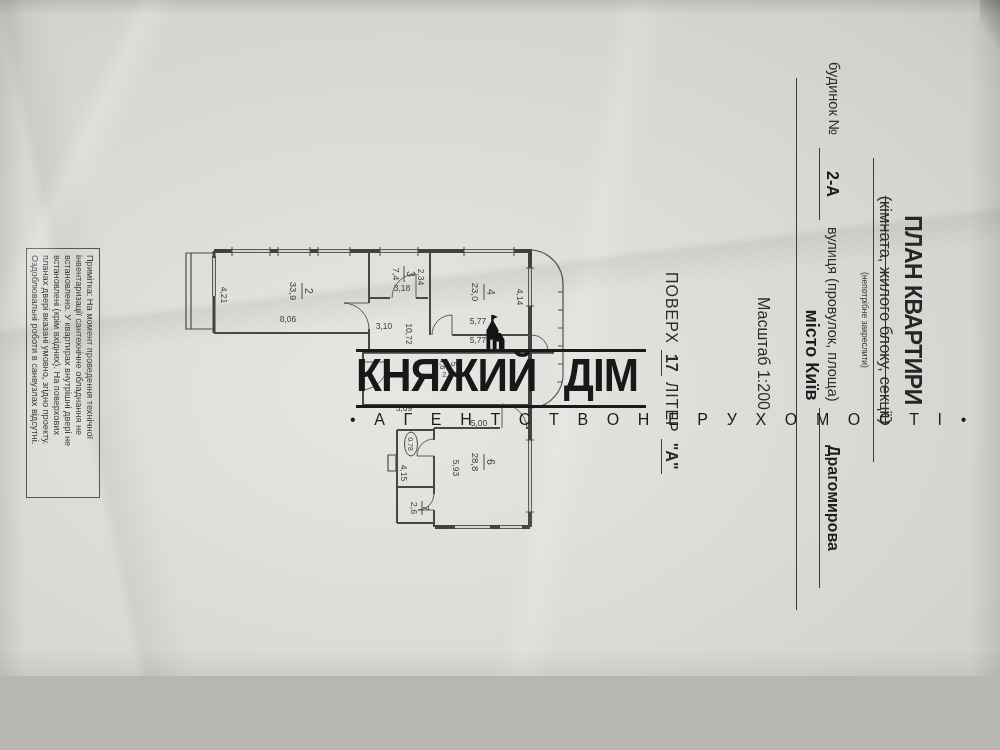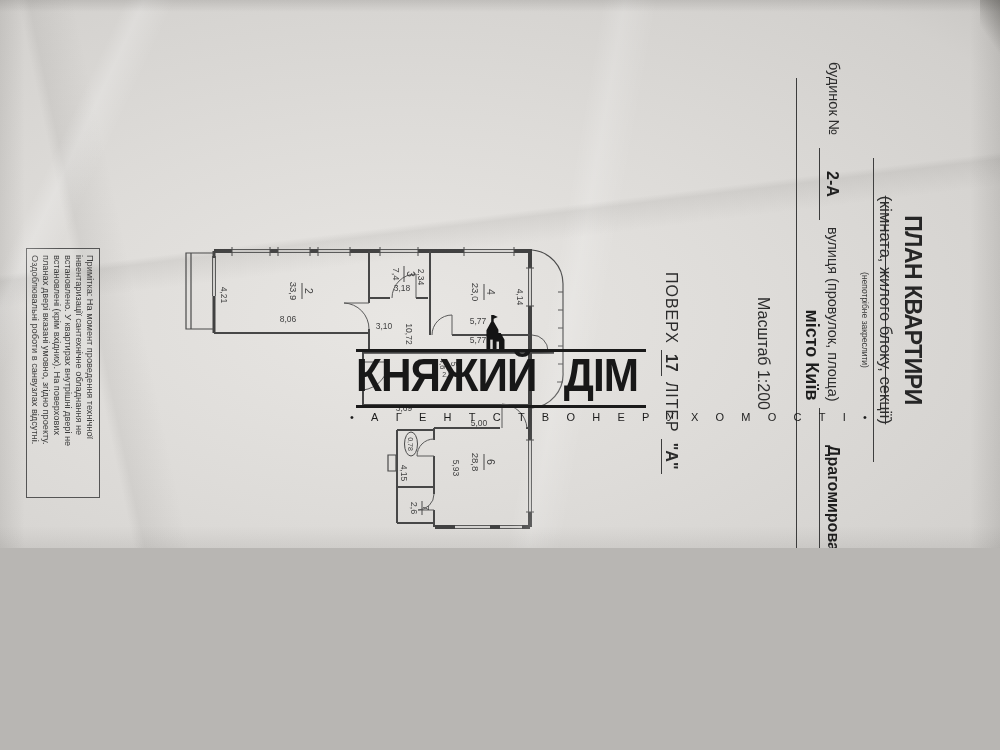--- a/index.html
+++ b/index.html
@@ -1,16 +1,16 @@
 <!DOCTYPE html>
 <html><head>
 <meta charset="utf-8">
 <style>
   html,body{margin:0;padding:0;background:#b8b6b3;}
-  .photo{position:relative;width:1000px;height:548px;overflow:hidden;
+  .photo{position:relative;width:1000px;height:676px;overflow:hidden;
     background:radial-gradient(ellipse at 40% 58%, #e8e6e3 0%, #dedcd9 42%, #d2d0cd 88%, #c9c7c4 100%);
     font-family:"Liberation Sans", sans-serif;}
   
   .readable{position:absolute;left:125px;top:-125px;width:750px;height:1000px;
     transform:rotate(90deg);z-index:2;}
   .abs{position:absolute;}
   .form-title{left:195px;top:74px;width:230px;text-align:center;font-size:23px;font-weight:bold;
     letter-spacing:-.5px;color:#262626;}
   .form-subtitle{left:158px;top:105px;width:304px;text-align:center;font-size:16.5px;color:#2e2e2e;
     border-bottom:1.2px solid #3e3e3e;padding-bottom:2px;}
@@ -30,21 +30,21 @@
   .note-box div{font-size:9.2px;line-height:1.2;white-space:nowrap;}
   .plan-svg{left:0;top:0;}
   
   .wm{position:absolute;left:356px;top:314px;width:290px;z-index:6;color:#181818;}
   .wm-icon{position:absolute;left:128px;top:0px;width:22px;height:38px;}
   .wm-rule{position:absolute;left:0;width:290px;height:2.5px;background:#1a1a1a;}
   .wm-rule.top{top:35px;}
   .wm-rule.bot{top:91px;}
   .wm-brand{position:absolute;left:0;top:38px;font-size:46px;font-weight:bold;letter-spacing:-1px;
     word-spacing:18px;line-height:1;transform:scaleX(.92);transform-origin:left;white-space:nowrap;}
-  .wm-tag{position:absolute;left:-6px;top:97px;width:300px;text-align:center;font-size:11px;
+  .wm-tag{position:absolute;left:-6px;top:97px;width:300px;text-align:center;font-size:16px;
     letter-spacing:4.6px;word-spacing:5px;color:#1c1c1c;white-space:nowrap;}
   
   .creases{position:absolute;inset:0;z-index:4;pointer-events:none;background:
     linear-gradient(to bottom, rgba(60,58,55,.14), rgba(0,0,0,0) 2.2%),
     linear-gradient(to right, rgba(60,58,55,.10), rgba(0,0,0,0) 2.5%),
     linear-gradient(to left, rgba(60,58,55,.12), rgba(0,0,0,0) 3%),
     linear-gradient(to top, rgba(60,58,55,.08), rgba(0,0,0,0) 4%),
     linear-gradient(115deg, rgba(0,0,0,0) 10%, rgba(255,255,255,.20) 11.5%, rgba(0,0,0,0) 14%),
     linear-gradient(173deg, rgba(0,0,0,0) 41%, rgba(96,94,91,.10) 42%, rgba(0,0,0,0) 46%),
     linear-gradient(78deg, rgba(0,0,0,0) 12%, rgba(96,94,91,.09) 13%, rgba(0,0,0,0) 17%),

